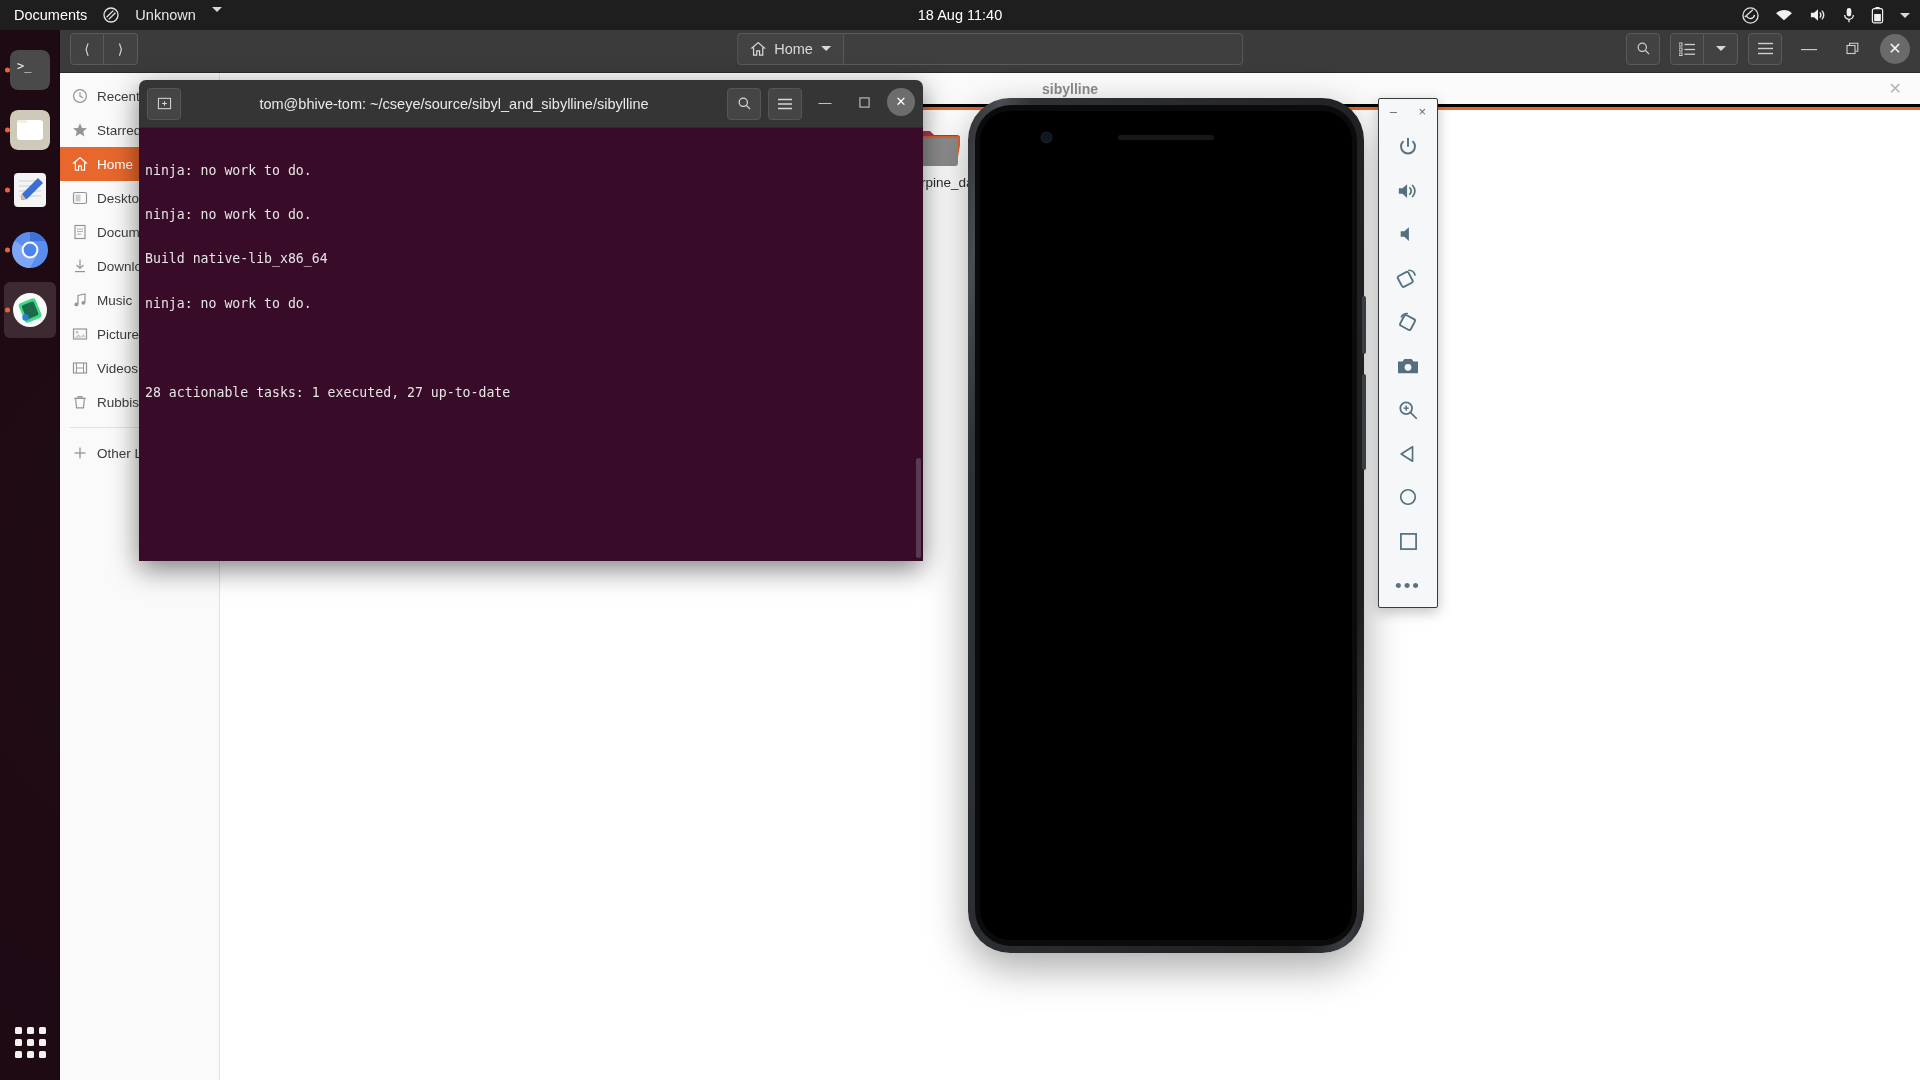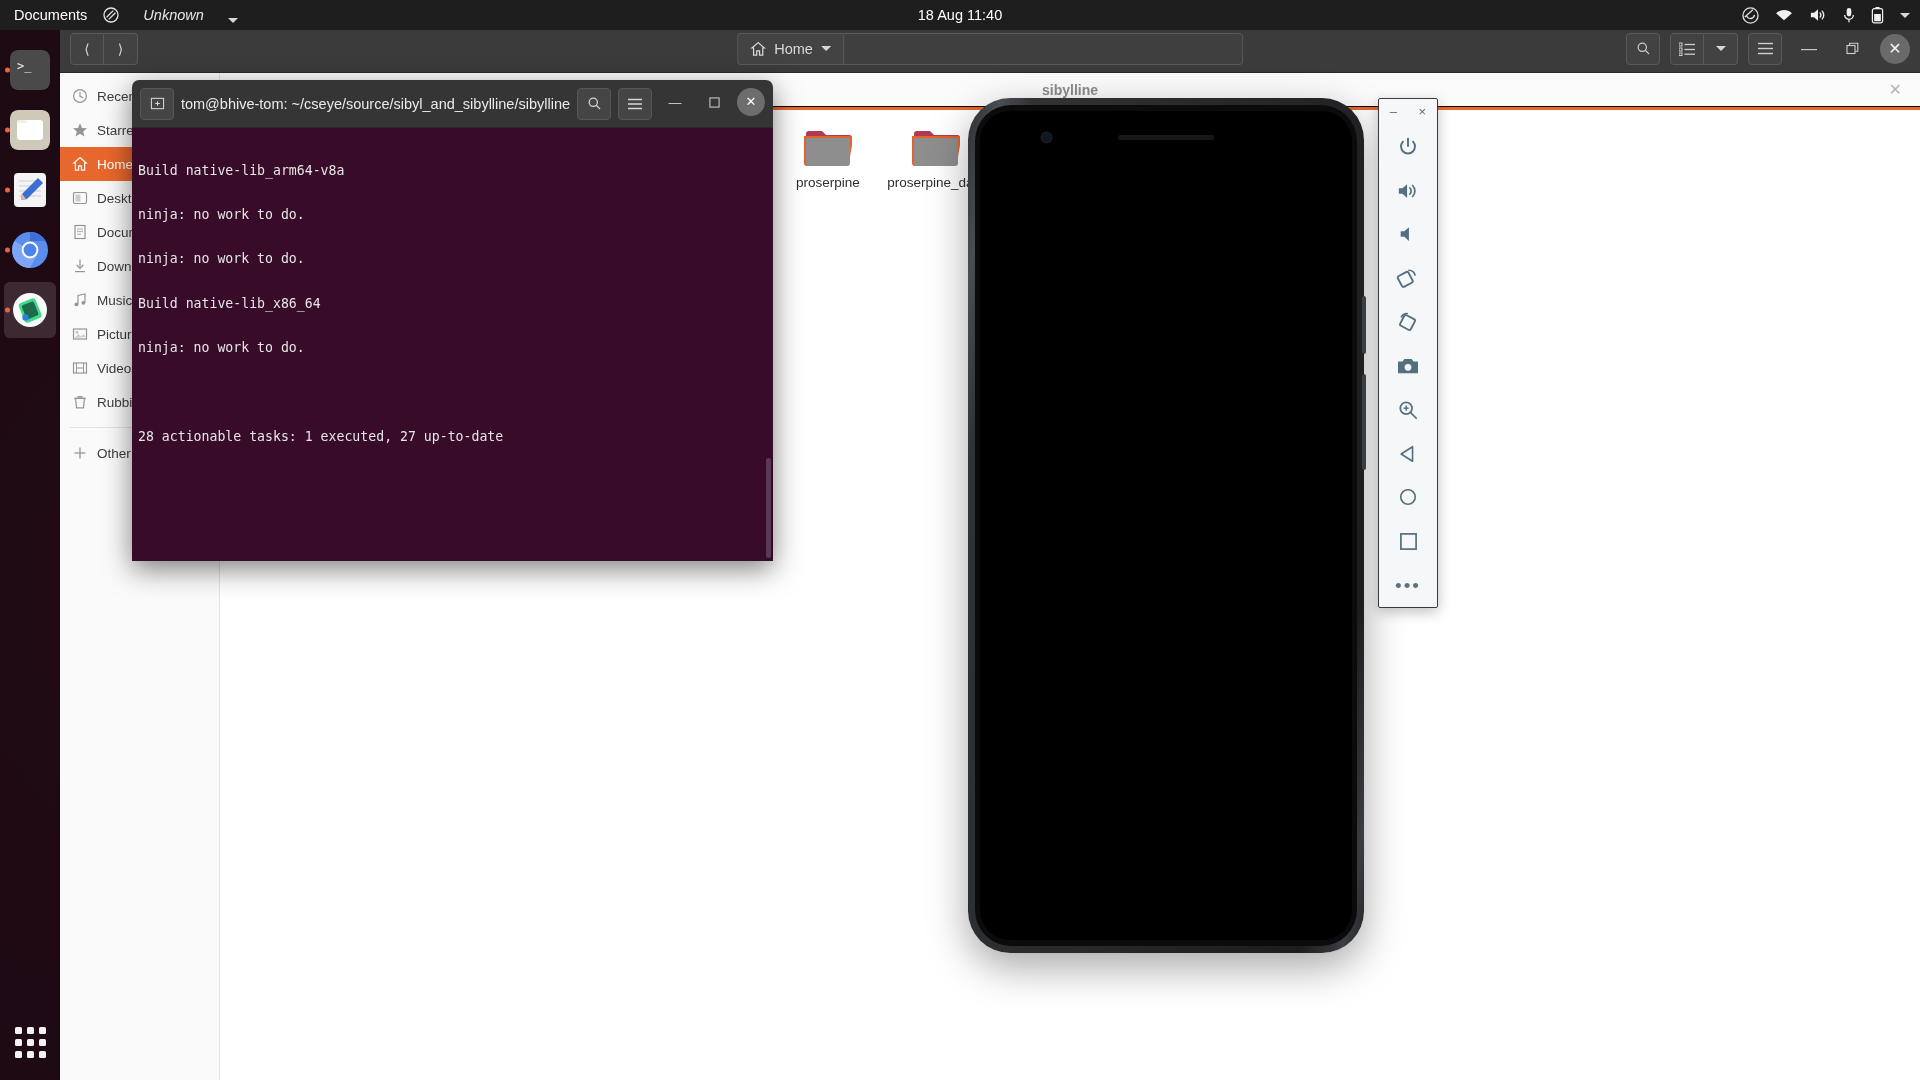--- a/index.html
+++ b/index.html
@@ -19,21 +19,21 @@
   }
 
   
   .topbar {
     position: absolute; top: 0; left: 0; width: 1920px; height: 30px;
     background: #1e1e1e; color: #ffffff;
     display: flex; align-items: center;
     font-size: 14.5px; z-index: 900;
   }
   .topbar .activities { padding: 0 16px 0 14px; color: #ffffff; }
-  .topbar .appmenu { display: flex; align-items: flex-end; gap: 24px; font-style: italic; }
+  .topbar .appmenu { display: flex; align-items: flex-start; gap: 16px; }
   .topbar .appmenu .applabel { color: #e6e6e6; }
   .caret-down {
     width: 0; height: 0;
     border-left: 5px solid transparent;
     border-right: 5px solid transparent;
     border-top: 5px solid #d8d8d8;
     display: inline-block;
   }
   .topbar .clock {
     position: absolute; left: 0; right: 0; text-align: center;
@@ -121,21 +121,21 @@
     height: 34px; padding-left: 12px; white-space: nowrap; overflow: hidden;
   }
   .side-item.selected { background: #e8672c; color: #ffffff; }
   .side-item .sicon { width: 16px; height: 16px; flex: 0 0 16px; display:block; opacity: .72; }
   .side-item.selected .sicon { opacity: 1; }
   .side-sep { height: 1px; background: #e2e2e2; margin: 8px 10px; }
 
   
   .fm-content { flex: 1; position: relative; background: #ffffff; }
   .fm-tabbar {
-    height: 34px; background: #fbfbfb; border-bottom: 1px solid #000000;
+    height: 34px; background: #fbfbfb; border-bottom: 3px solid #000000;
     display:flex; align-items:center; position: relative;
   }
   .fm-tab {
     margin: 0 auto; font-size: 14px; color: #8b8b8b; font-weight: bold;
   }
   .tab-close {
     position: absolute; right: 18px; color: #b4b4b4; font-size: 16px;
   }
   .fm-accent { height: 3px; background: #e8672c; }
   .files {
@@ -154,21 +154,21 @@
   }
   .ico-script {
     width: 42px; height: 50px; border-radius: 7px;
     background: #fbfbfb; border: 1px solid #d4d4d4;
     display: flex; align-items: center; justify-content: center;
     color: #555; font-family: "Liberation Mono", monospace; font-size: 15px;
   }
 
   
   .term {
-    position: absolute; left: 132px; top: 80px; width: 641px; height: 481px;
+    position: absolute; left: 139px; top: 80px; width: 784px; height: 481px;
     z-index: 300; box-shadow: 0 8px 28px rgba(0,0,0,0.5);
     border-radius: 7px 7px 0 0; overflow: hidden;
   }
   .term-header {
     height: 48px; background: #353535; display: flex; align-items: center;
     padding: 0 8px; border-bottom: 1px solid #2b2b2b;
   }
   .term-btn {
     width: 34px; height: 32px; border: 1px solid #565656; border-radius: 4px;
     background: #454545; color: #d8d8d8;
@@ -608,21 +608,20 @@
         <div class="term-wctl">
           <svg width="11" height="11" viewBox="0 0 12 12">
             <rect x="1" y="1" width="10" height="10" fill="none" stroke="#d2d2d2" stroke-width="1.1"></rect>
           </svg>
         </div>
         <div class="term-wctl close">✕</div>
       </div>
     </div>
 
     <div class="term-body">
-      <div class="term-line">Build native-lib_arm64-v8a</div>
       <div class="term-line">ninja: no work to do.</div>
       <div class="term-line">ninja: no work to do.</div>
       <div class="term-line">Build native-lib_x86_64</div>
       <div class="term-line">ninja: no work to do.</div>
       <div class="term-line">&nbsp;</div>
       <div class="term-line">28 actionable tasks: 1 executed, 27 up-to-date</div>
       
       
       
       

